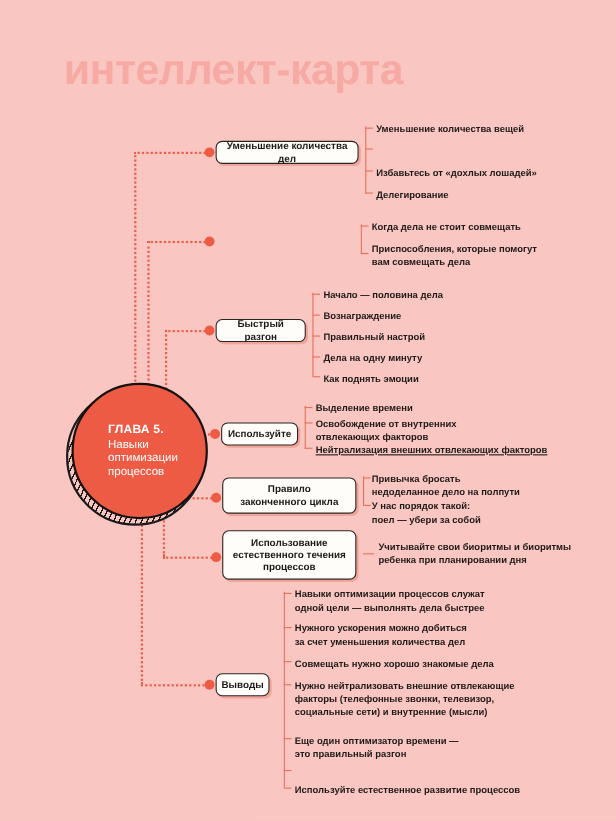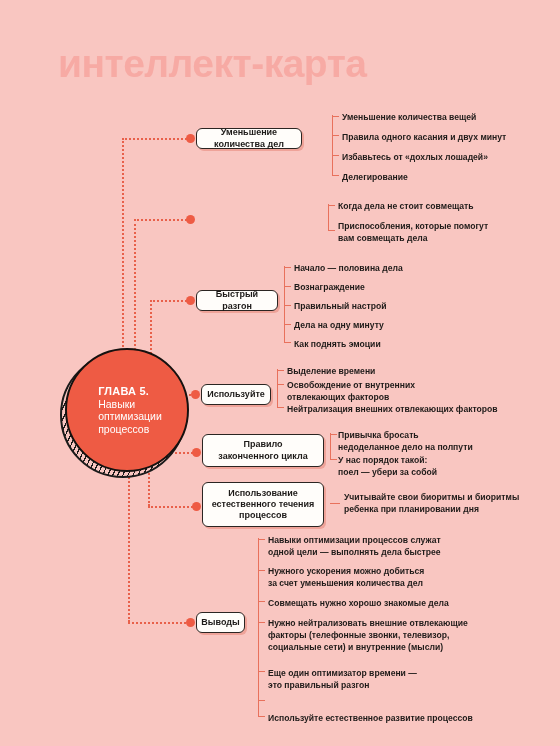--- a/index.html
+++ b/index.html
@@ -131,30 +131,29 @@
       <div class="center-text">
         <span class="ch">ГЛАВА 5.</span>
         <span>Навыки</span><br>
         <span>оптимизации</span><br>
         <span>процессов</span>
       </div>
     </div>
   </div>
 
   <div class="bullet" style="left:186px; top:134px;"></div>
-  <div class="node" style="left:196px; top:128px; width:106px; height:21px;">
+  <div class="node" style="left:196px; top:128px; width:130px; height:21px;">
     <span>Уменьшение количества дел</span>
   </div>
   <div class="bracket" style="left:332px; top:115px; height:61px;"></div>
   <div class="tick" style="left:332px; top:116px;"></div>
   <div class="tick" style="left:332px; top:135px;"></div>
   <div class="tick" style="left:332px; top:155px;"></div>
   <div class="tick" style="left:332px; top:175px;"></div>
   <div class="sub" style="left:342px; top:111px;">Уменьшение количества вещей</div>
-  <div class="sub" style="left:342px; top:131px;">Правила одного касания и двух минут</div>
   <div class="sub" style="left:342px; top:151px;">Избавьтесь от «дохлых лошадей»</div>
   <div class="sub" style="left:342px; top:171px;">Делегирование</div>
 
   <div class="bullet" style="left:186px; top:215px;"></div>
   <div class="bracket" style="left:328px; top:204px; height:27px;"></div>
   <div class="tick" style="left:328px; top:205px;"></div>
   <div class="tick" style="left:328px; top:230px;"></div>
   <div class="sub" style="left:338px; top:200px;">Когда дела не стоит совмещать</div>
   <div class="sub" style="left:338px; top:220px;">Приспособления, которые помогут
 вам совмещать дела</div>
@@ -179,21 +178,21 @@
   <div class="node" style="left:201px; top:384px; width:70px; height:21px;">
     <span>Используйте</span>
   </div>
   <div class="bracket" style="left:277px; top:369px; height:39px;"></div>
   <div class="tick" style="left:277px; top:370px;"></div>
   <div class="tick" style="left:277px; top:384px;"></div>
   <div class="tick" style="left:277px; top:407px;"></div>
   <div class="sub" style="left:287px; top:365px;">Выделение времени</div>
   <div class="sub" style="left:287px; top:379px;">Освобождение от внутренних
 отвлекающих факторов</div>
-  <div class="sub" style="left:287px; top:403px;">Нейтрализация внешних отвлекающих факторов</div>
+  <div class="sub" style="left:287px; top:403px;text-decoration:underline;">Нейтрализация внешних отвлекающих факторов</div>
 
   <div class="bullet" style="left:192px; top:448px;"></div>
   <div class="node" style="left:202px; top:434px; width:122px; height:33px; flex-direction:column;">
     <span style="white-space:pre-line;">Правило
 законченного цикла</span>
   </div>
   <div class="bracket" style="left:330px; top:433px; height:27px;"></div>
   <div class="tick" style="left:330px; top:434px;"></div>
   <div class="tick" style="left:330px; top:459px;"></div>
   <div class="sub" style="left:338px; top:429px;">Привычка бросать

